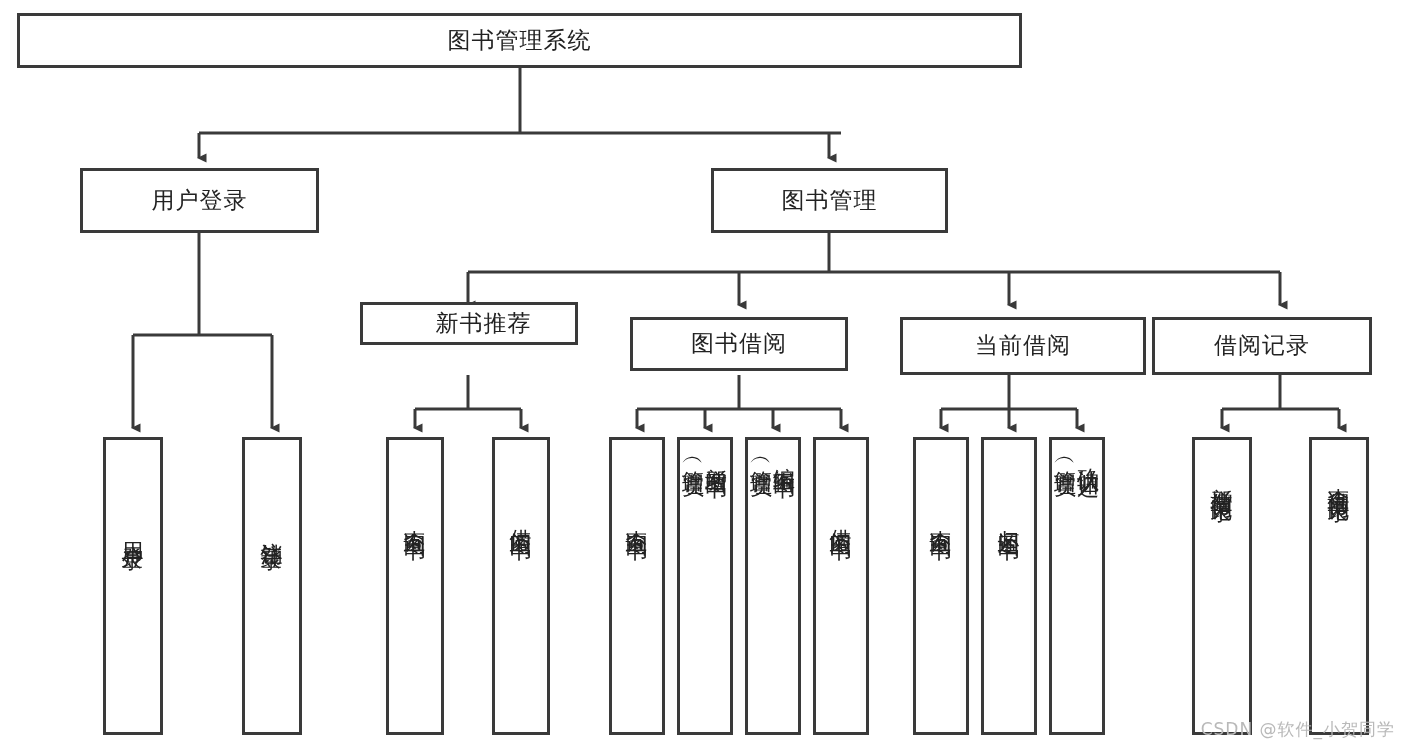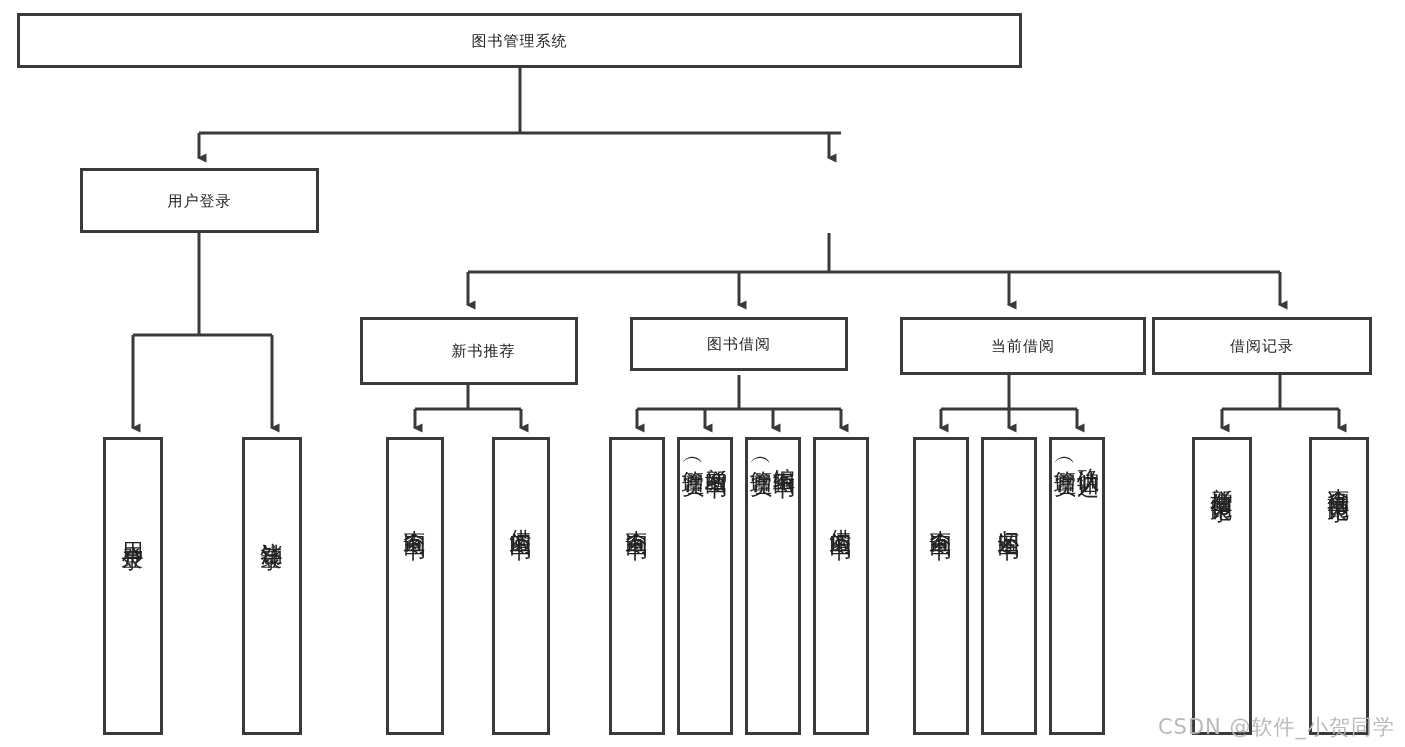--- a/index.html
+++ b/index.html
@@ -12,21 +12,21 @@
   #stage{position:relative;width:1405px;height:747px;}
   svg.connectors{position:absolute;left:0;top:0;width:1405px;height:747px;pointer-events:none;}
   .node{
     position:absolute;
     box-sizing:border-box;
     background:#ffffff;
     border:3px solid #3a3a3a;
     display:flex;align-items:center;justify-content:center;
     color:#222;
   }
-  .node.h{ font-size:15px; line-height:1.2; letter-spacing:1px;}
+  .node.h{ font-size:23px; line-height:1.2; letter-spacing:1px;}
   .node.leaf{
     align-items:flex-start;
     padding-top:6px;
     font-size:22px;
     letter-spacing:2px;
   }
   .vtext{
     writing-mode:vertical-rl;
     text-orientation:upright;
     line-height:1.05;
@@ -35,21 +35,21 @@
     text-align:start;
     display:block;
   }
   .leafA .vtext{margin-top:78px;}
   .leafB .vtext{margin-top:66px;}
   .leafC .vtext{margin-top:4px;}
   .leafD .vtext{margin-top:24px;}
   .watermark{
     position:absolute;
     right:10px;bottom:6px;
-    font-size:21px;
+    font-size:17px;
     color:#b9b9b9;
     letter-spacing:1px;
     white-space:nowrap;
   }
 </style>
 </head>
 <body>
 
 <div id="stage">
 
@@ -103,22 +103,25 @@
     </g>
   </svg>
 
   <div class="node h" style="left:17px;top:13px;width:1005px;height:55px;">
     <span>图书管理系统</span>
   </div>
 
   <div class="node h" style="left:80px;top:168px;width:239px;height:65px;">
     <span>用户登录</span>
   </div>
+  <div class="node h" style="left:711px;top:168px;width:237px;height:65px;">
+    <span>图书管理</span>
+  </div>
 
-  <div class="node h" style="left:360px;top:317px;width:218px;height:68px;padding-left:29px;">
+  <div class="node h" style="left:360px;top:302px;width:218px;height:43px;padding-left:29px;">
     <span>新书推荐</span>
   </div>
   <div class="node h" style="left:630px;top:317px;width:218px;height:54px;">
     <span>图书借阅</span>
   </div>
   <div class="node h" style="left:900px;top:317px;width:246px;height:58px;">
     <span>当前借阅</span>
   </div>
   <div class="node h" style="left:1152px;top:317px;width:220px;height:58px;">
     <span>借阅记录</span>

